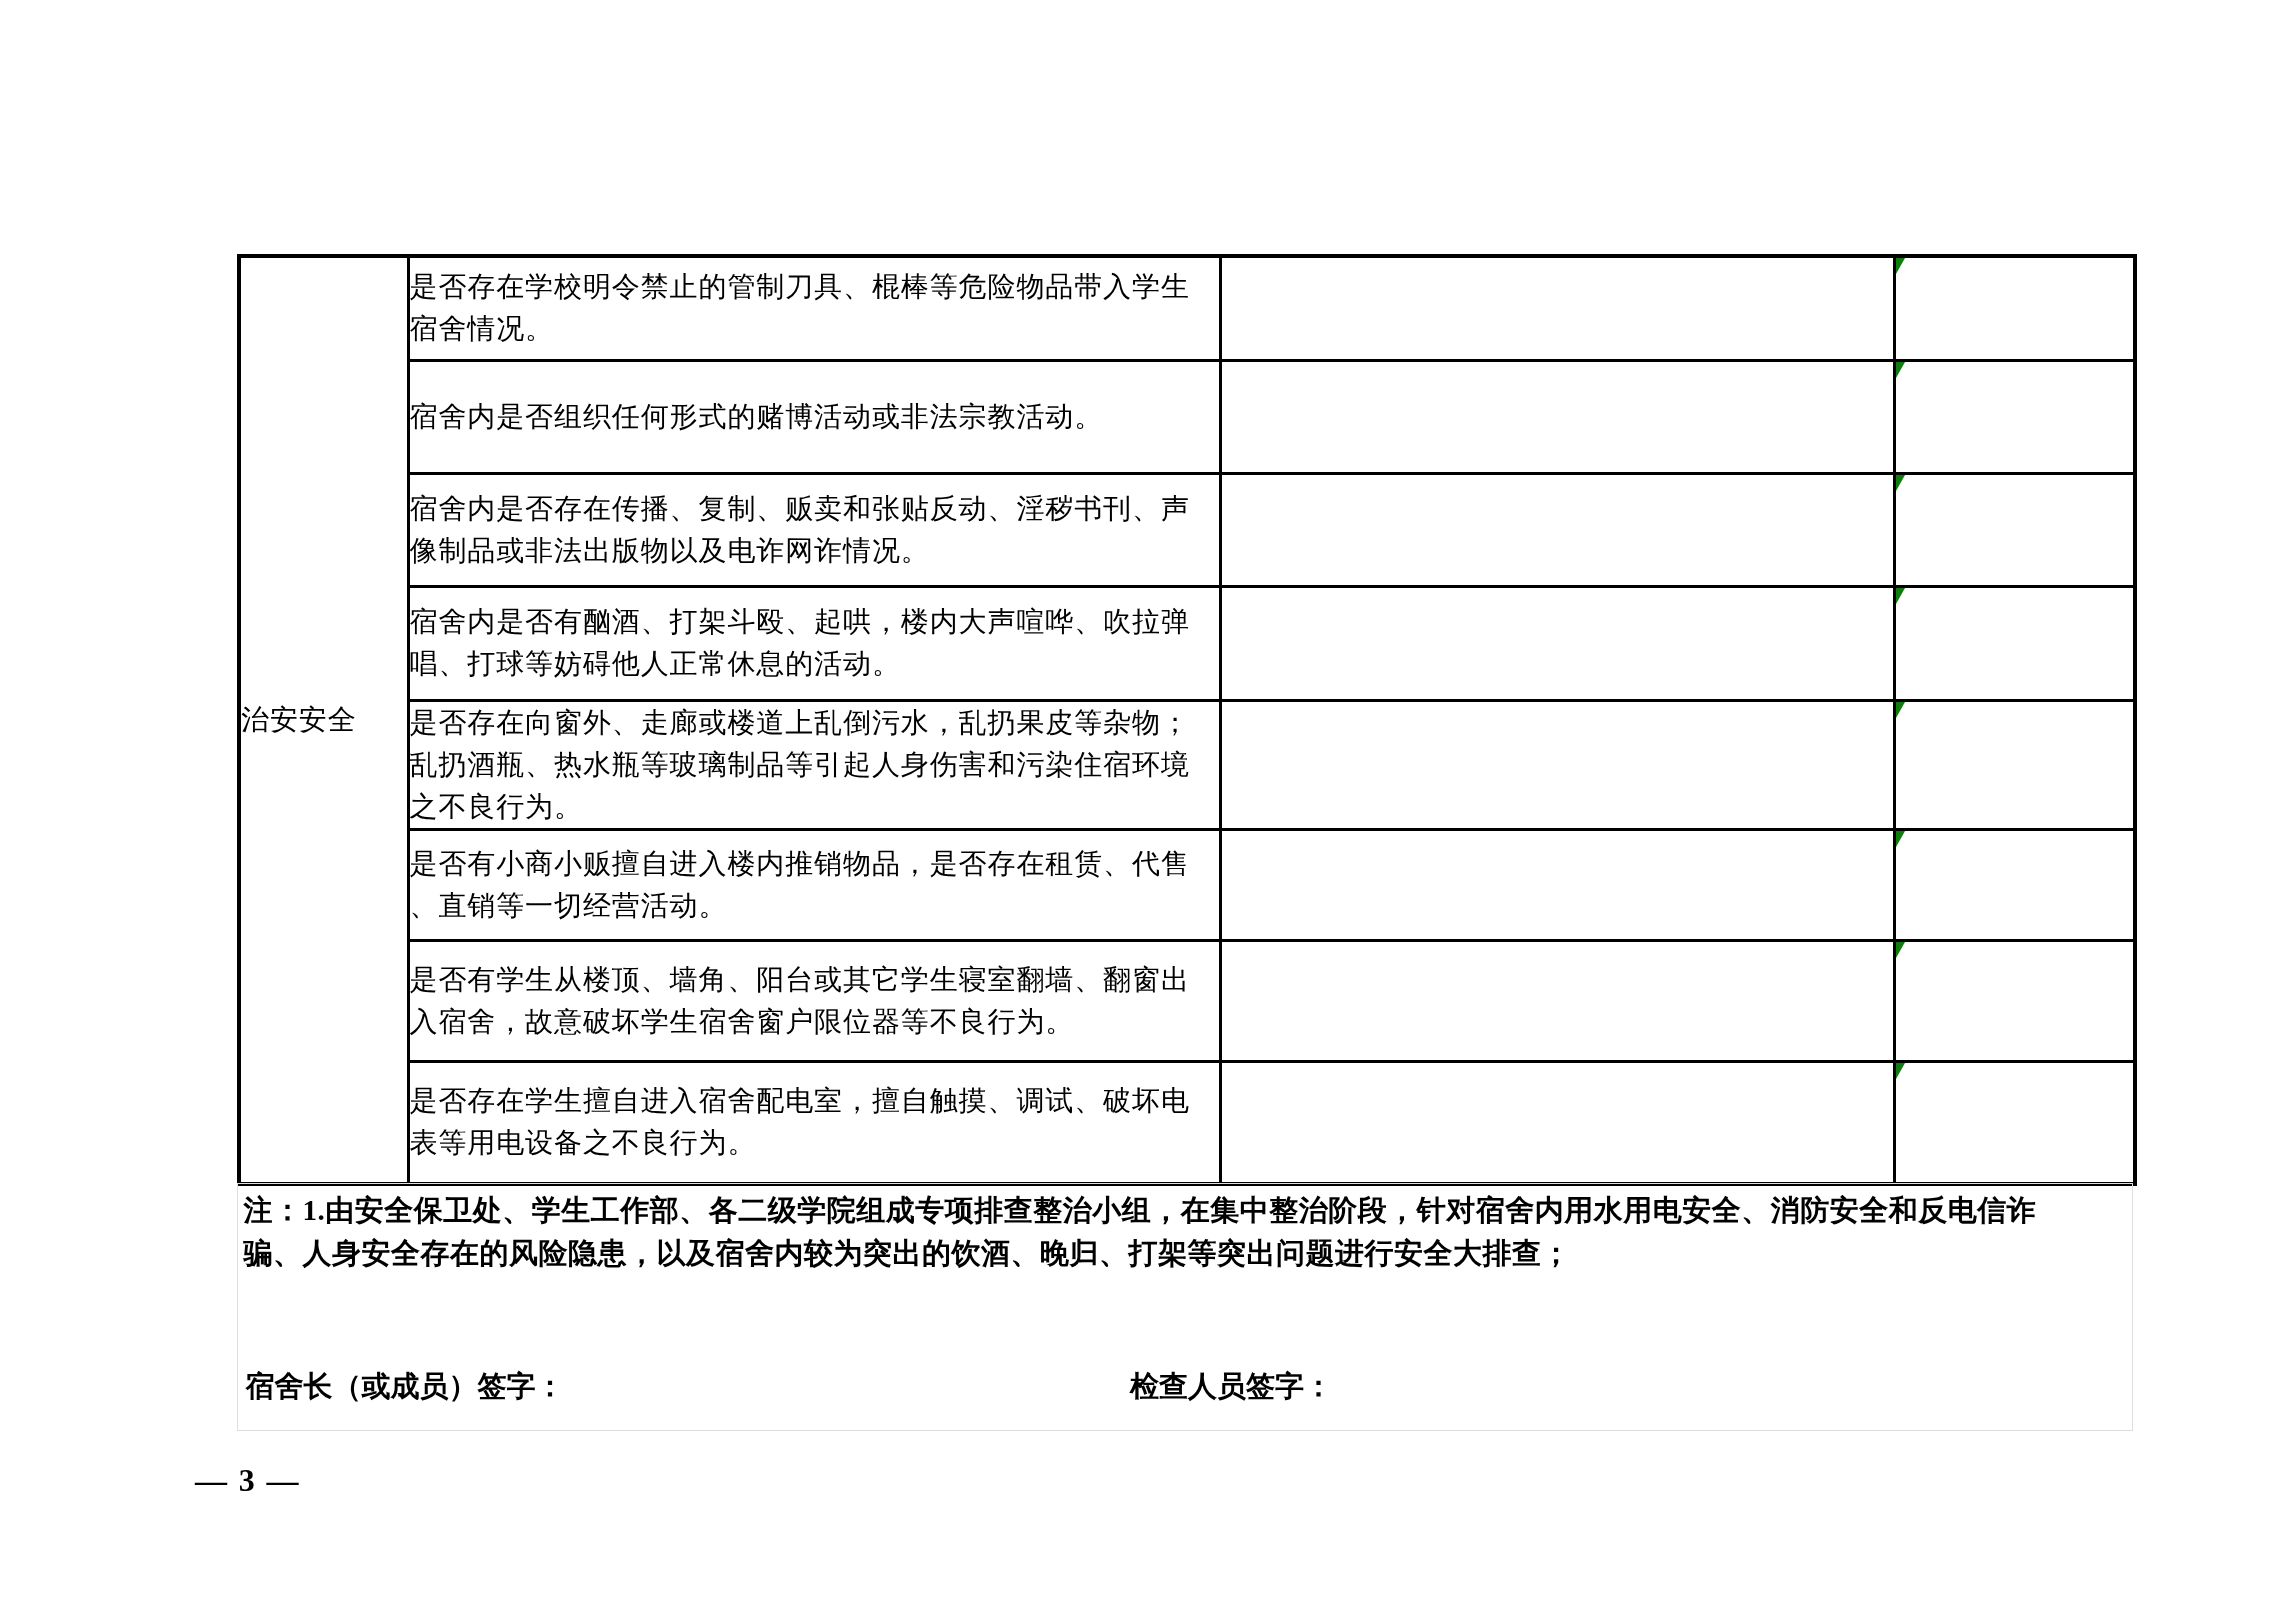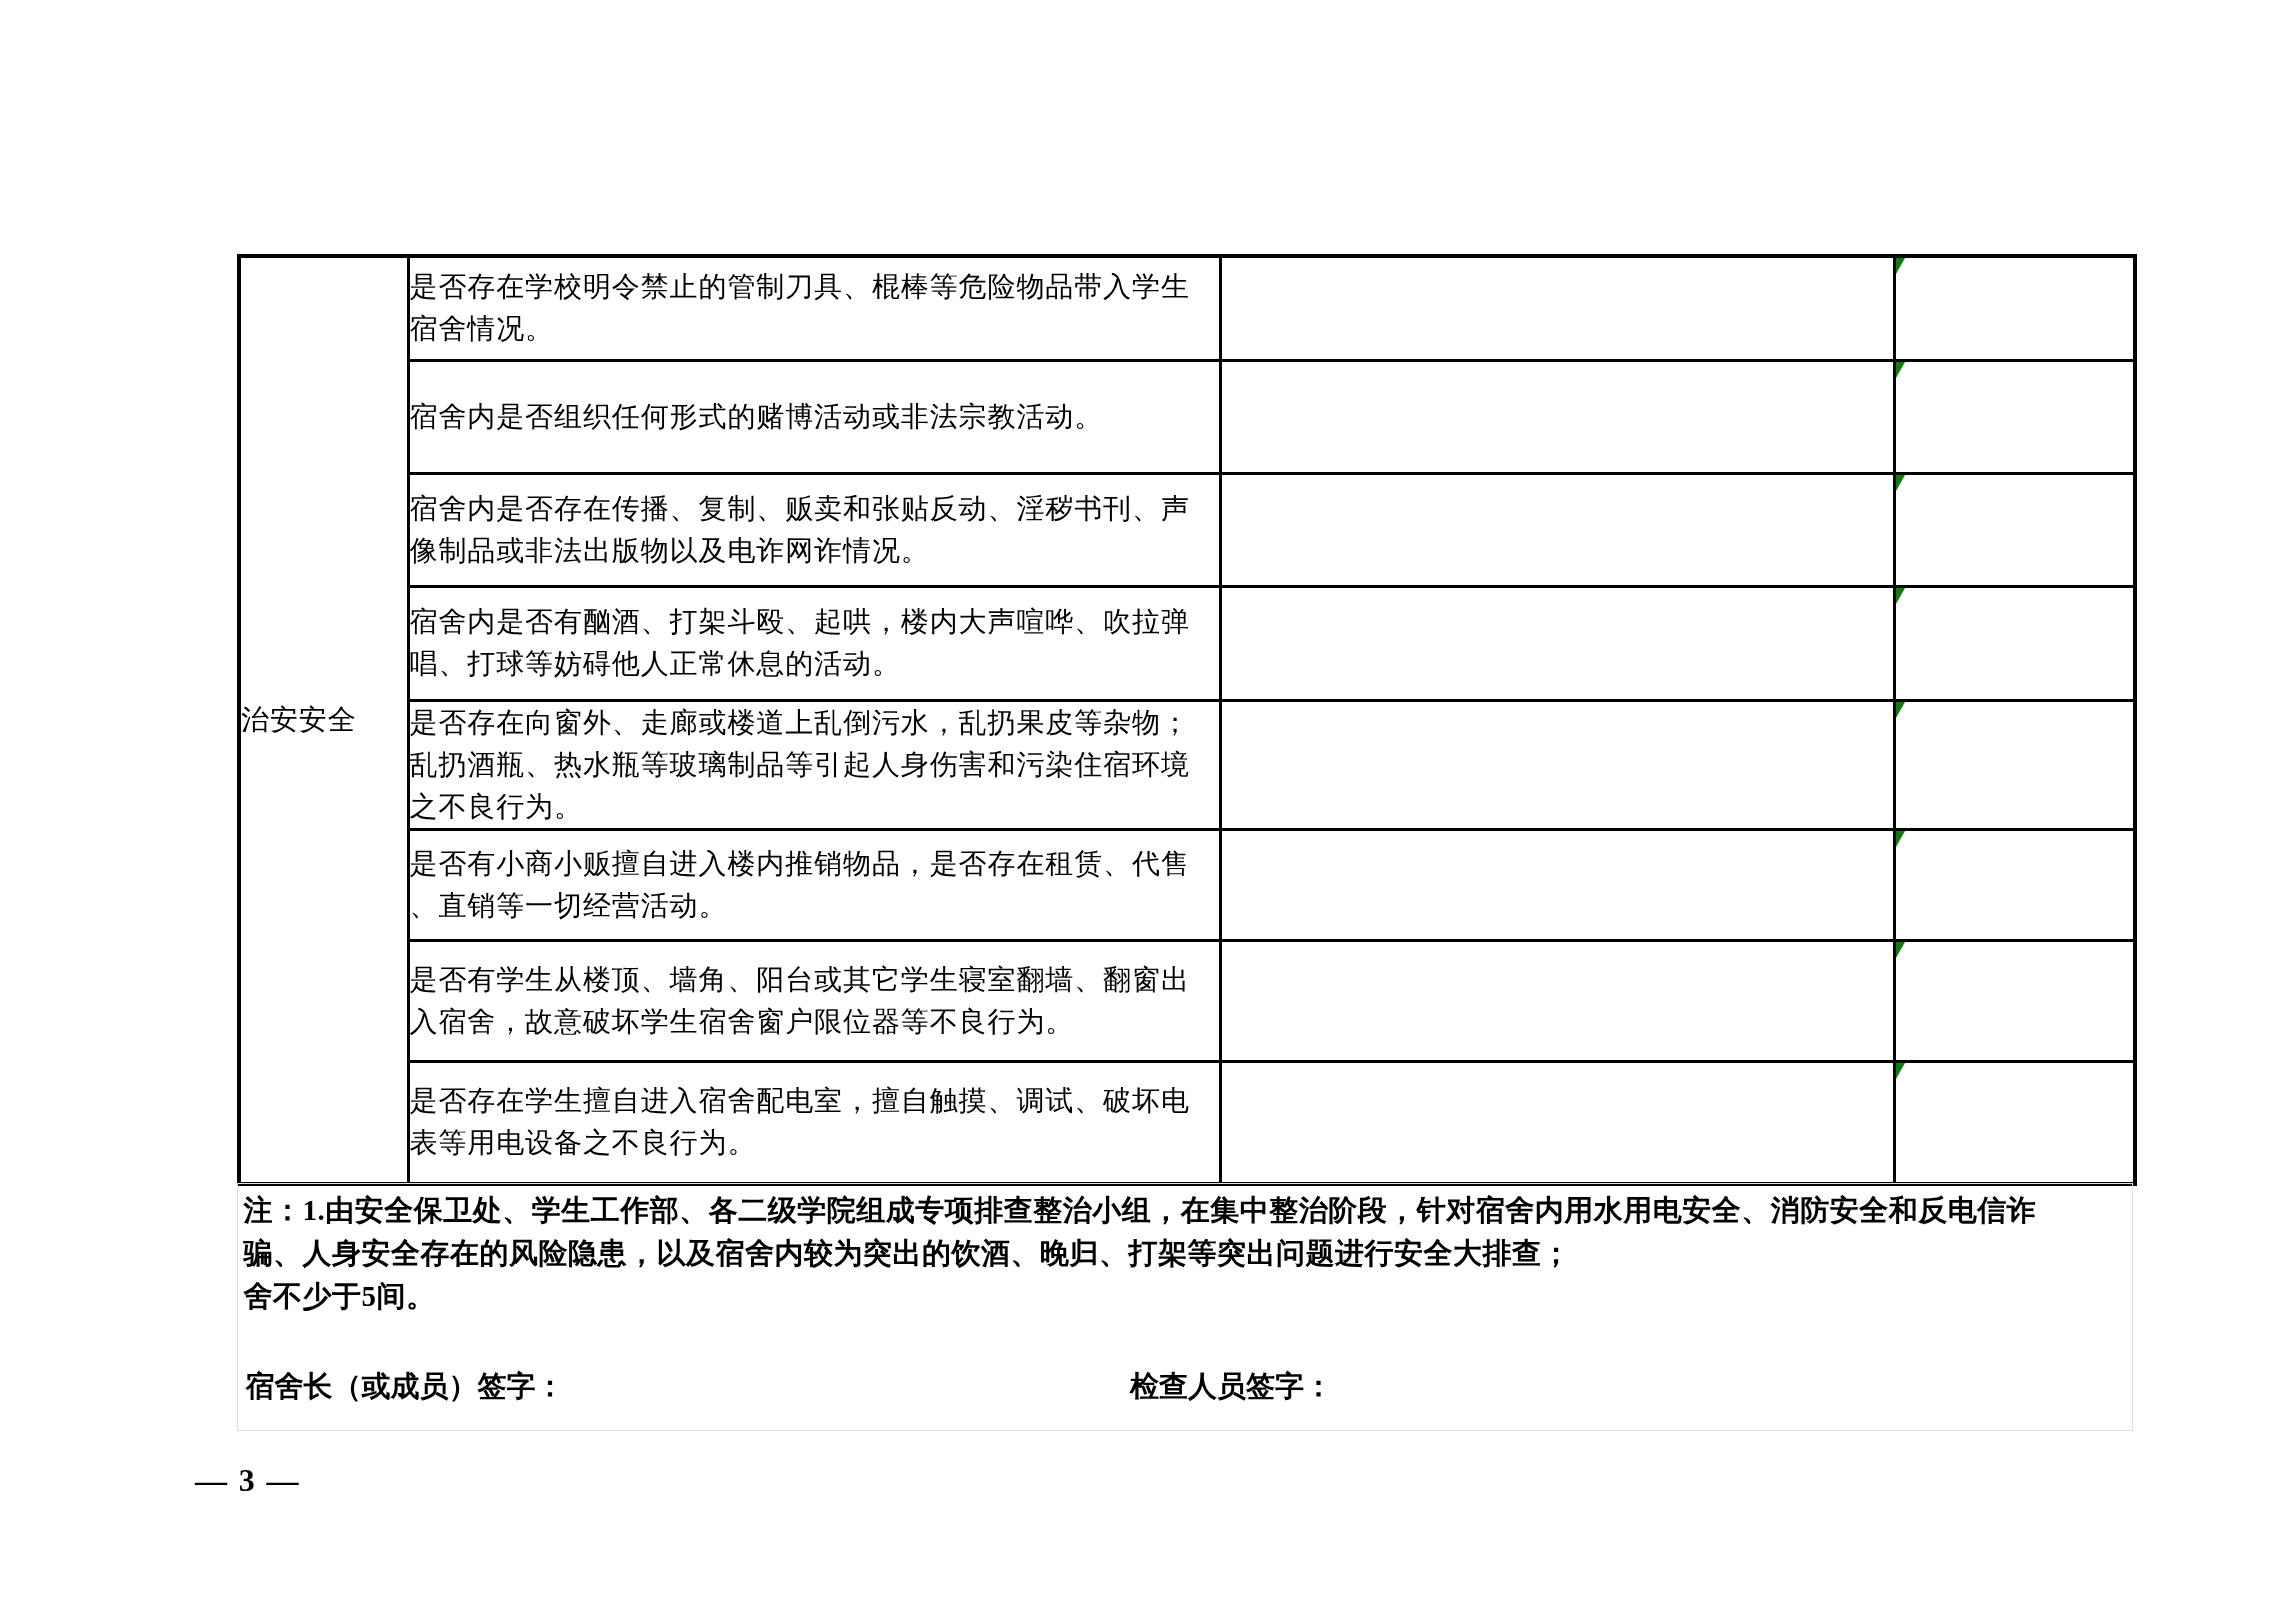--- a/index.html
+++ b/index.html
@@ -198,21 +198,20 @@
         <td class="remark-cell">
           <div class="comment-marker"></div>
         </td>
       </tr>
     </tbody>
   </table>
 
   <div class="notes-box">
     <div class="note-line">注：1.由安全保卫处、学生工作部、各二级学院组成专项排查整治小组，在集中整治阶段，针对宿舍内用水用电安全、消防安全和反电信诈</div>
     <div class="note-line">骗、人身安全存在的风险隐患，以及宿舍内较为突出的饮酒、晚归、打架等突出问题进行安全大排查；</div>
-    <div class="note-line">舍不少于5间。</div>
     <div class="signature-label dorm">宿舍长（或成员）签字：</div>
     <div class="signature-label inspector">检查人员签字：</div>
   </div>
 
   <div class="page-number">— 3 —</div>
 
 </div>
 
 
 </body></html>

